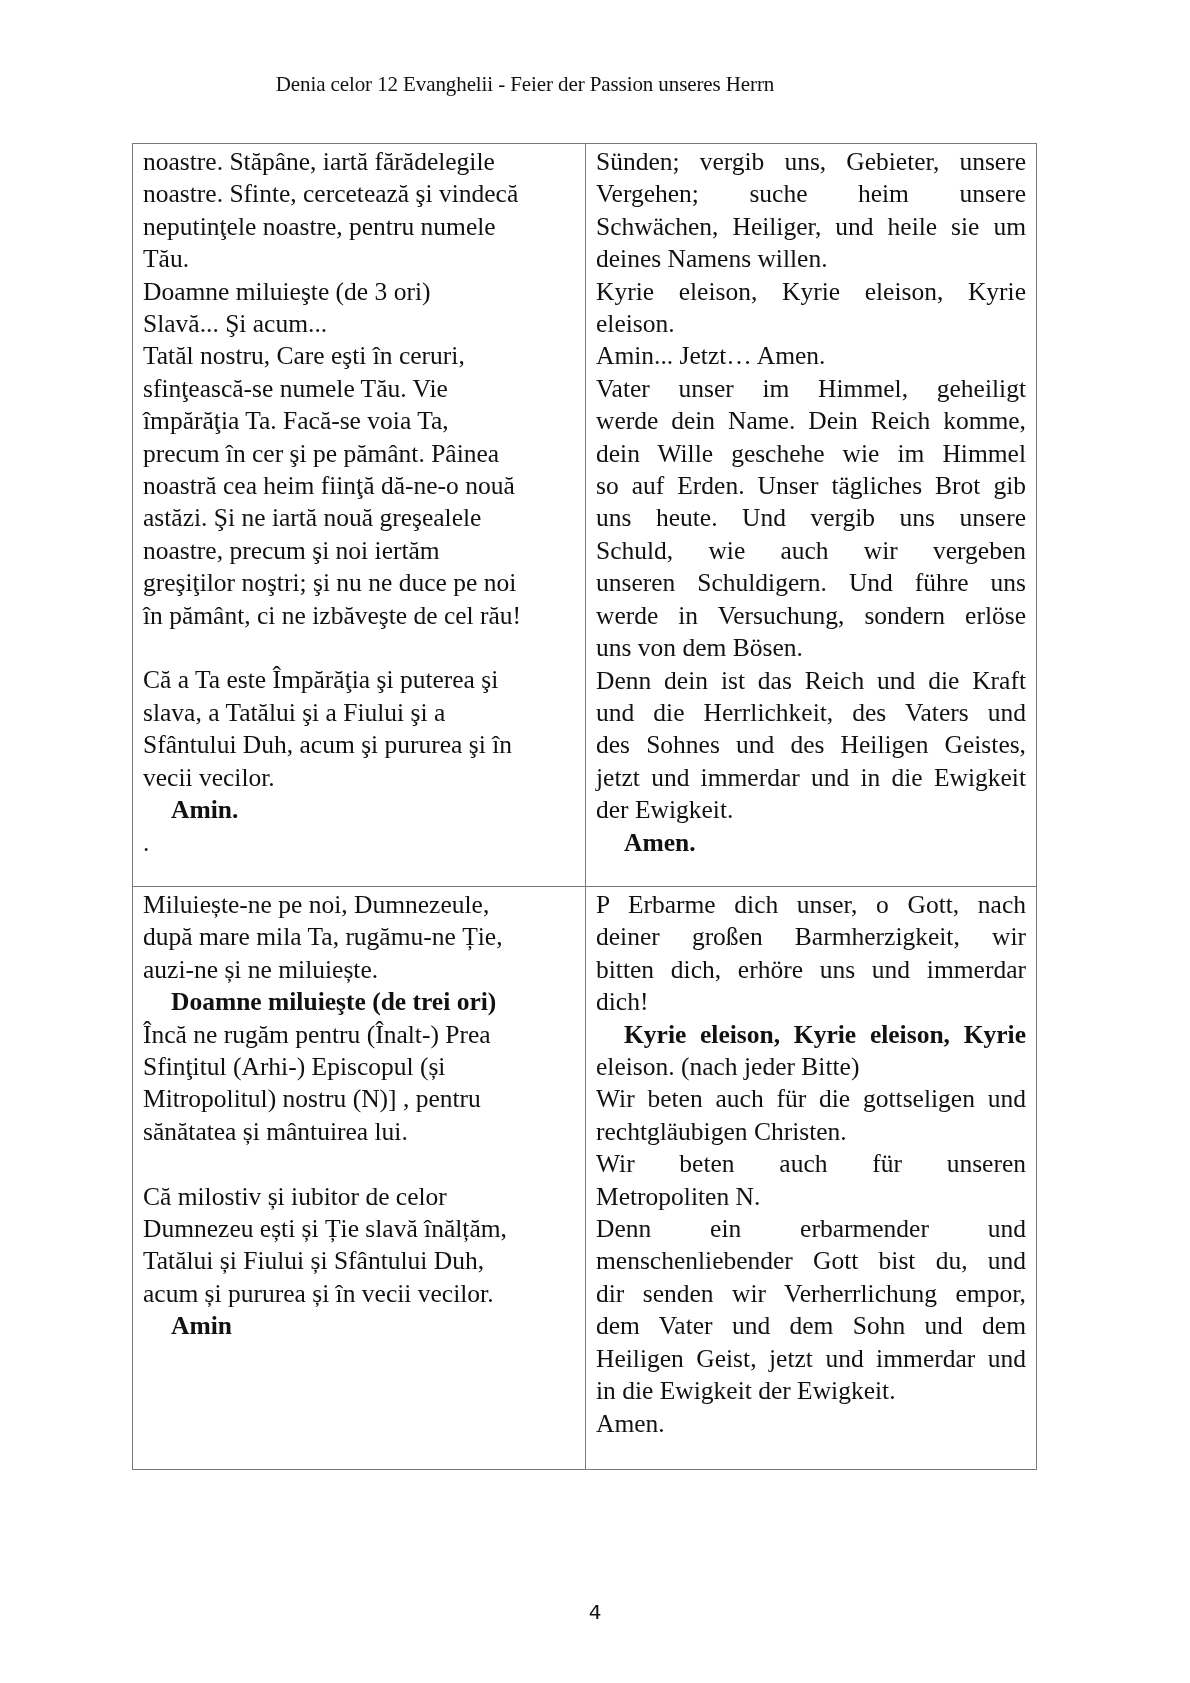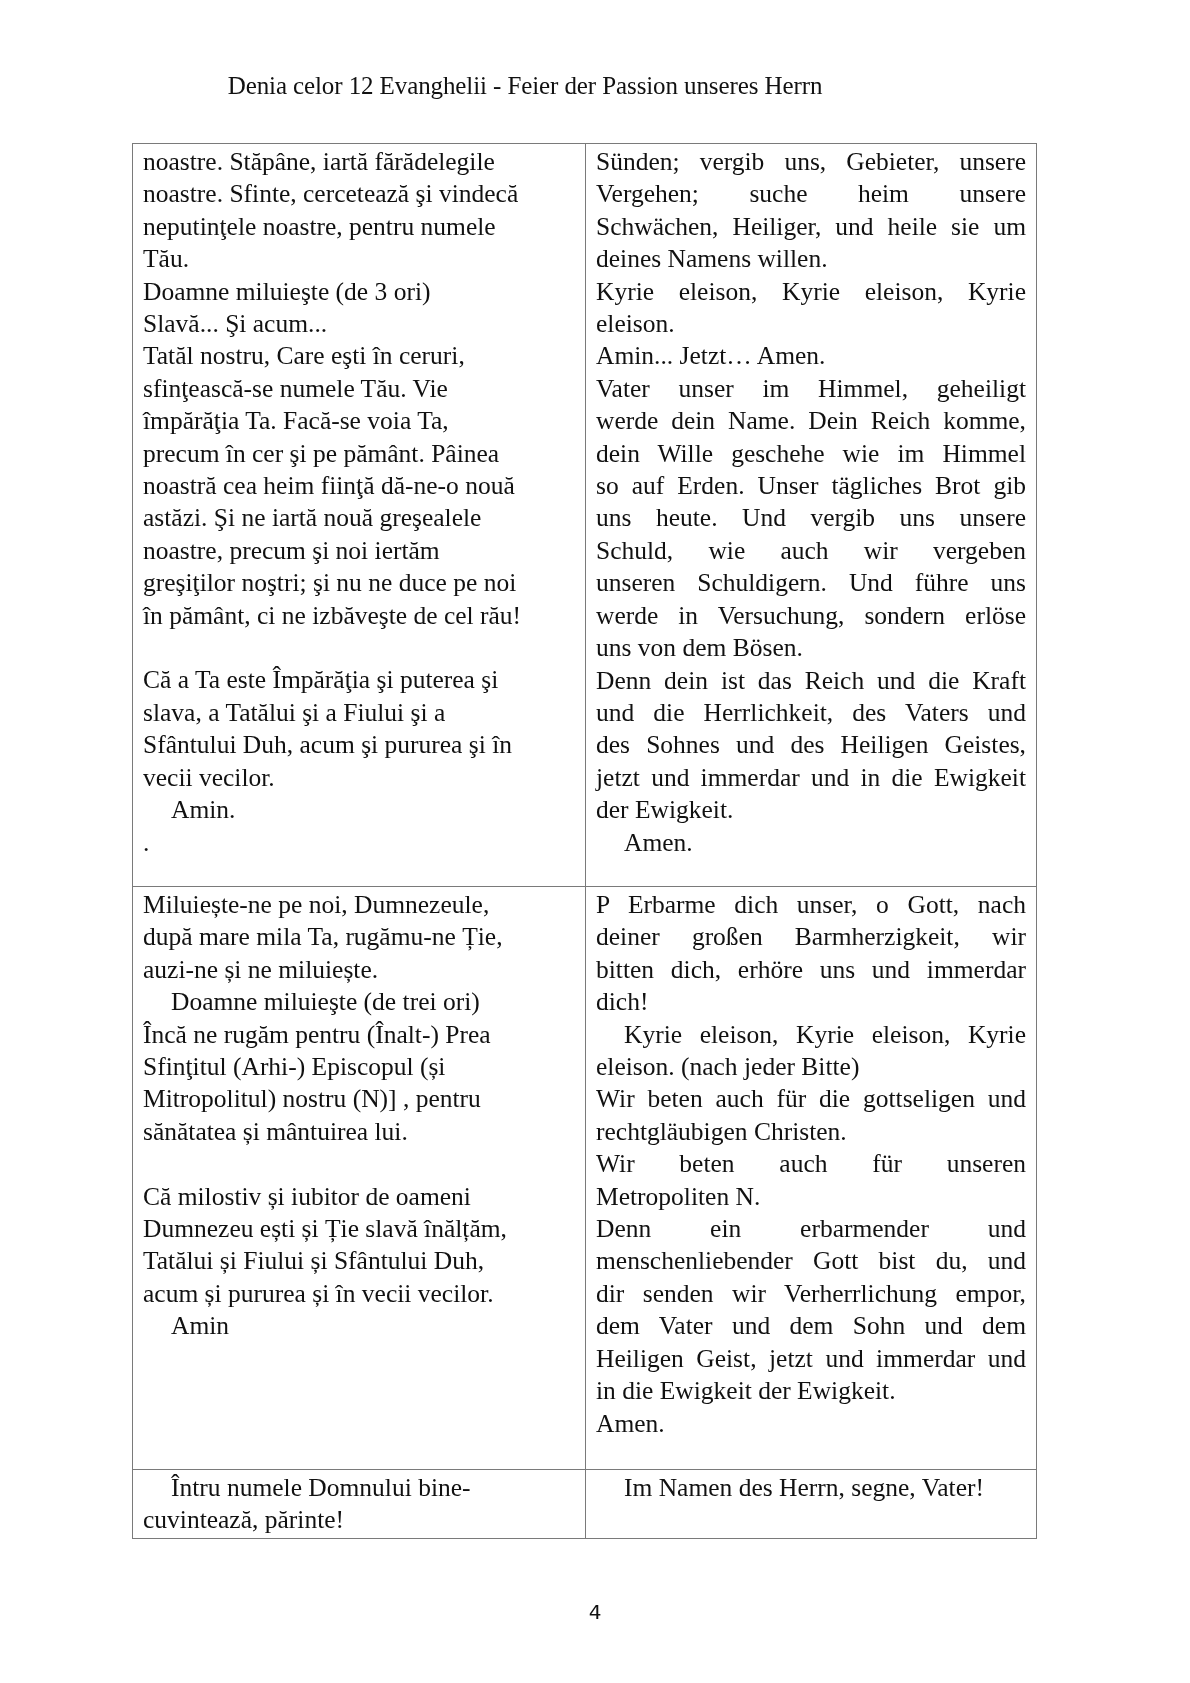--- a/index.html
+++ b/index.html
@@ -14,21 +14,21 @@
       overflow: hidden;
       font-family: "Liberation Serif", "DejaVu Serif", serif;
       color: #111111;
     }
     .running-header {
       position: absolute;
       top: 72px;
       left: 0;
       width: 1050px;
       text-align: center;
-      font-size: 25px;
+      font-size: 21px;
       letter-spacing: -0.1px;
     }
     .page-table {
       position: absolute;
       left: 132px;
       top: 143px;
       width: 904px;
       border-collapse: collapse;
       table-layout: fixed;
     }
@@ -39,21 +39,21 @@
       line-height: 32.4px;
       padding: 2px 10px 0 10px;
     }
     .page-table col.c-ro { width: 453px; }
     .page-table col.c-de { width: 451px; }
     .cell-ro { text-align: left; }
     .cell-de { text-align: justify; }
     .line { display: block; min-height: 32.4px; white-space: pre; }
     .cell-de .line { white-space: normal; text-align: justify; text-align-last: justify; }
     .cell-de .line.last, .cell-de .line.short { text-align-last: left; }
-    .indent { padding-left: 28px; }
+    .indent { padding-left: 28px; font-weight: bold; }
     .row1 td { height: 740px; }
     .row2 td { height: 580px; }
     .row3 td { height: 66px; }
     .page-number {
       position: absolute;
       top: 1600px;
       left: 0;
       width: 1190px;
       text-align: center;
       font-family: "DejaVu Sans", "Liberation Sans", sans-serif;
@@ -125,21 +125,21 @@
       <td class="cell-ro">
           <span class="line">Miluiește-ne pe noi, Dumnezeule,</span>
           <span class="line">după mare mila Ta, rugămu-ne Ție,</span>
           <span class="line">auzi-ne și ne miluiește.</span>
           <span class="line indent">Doamne miluieşte (de trei ori)</span>
           <span class="line">Încă ne rugăm pentru (Înalt-) Prea</span>
           <span class="line">Sfinţitul (Arhi-) Episcopul (și</span>
           <span class="line">Mitropolitul) nostru (N)] , pentru</span>
           <span class="line">sănătatea și mântuirea lui.</span>
           <span class="line"></span>
-          <span class="line">Că milostiv și iubitor de oameni</span>
+          <span class="line">Că milostiv și iubitor de celor</span>
           <span class="line">Dumnezeu ești și Ție slavă înălțăm,</span>
           <span class="line">Tatălui și Fiului și Sfântului Duh,</span>
           <span class="line">acum și pururea și în vecii vecilor.</span>
           <span class="line indent last">Amin</span>
         </td>
       <td class="cell-de">
           <span class="line">P Erbarme dich unser, o Gott, nach</span>
           <span class="line">deiner großen Barmherzigkeit, wir</span>
           <span class="line">bitten dich, erhöre uns und immerdar</span>
           <span class="line last">dich!</span>
@@ -151,25 +151,16 @@
           <span class="line last">Metropoliten N.</span>
           <span class="line">Denn ein erbarmender und</span>
           <span class="line">menschenliebender Gott bist du, und</span>
           <span class="line">dir senden wir Verherrlichung empor,</span>
           <span class="line">dem Vater und dem Sohn und dem</span>
           <span class="line">Heiligen Geist, jetzt und immerdar und</span>
           <span class="line last">in die Ewigkeit der Ewigkeit.</span>
           <span class="line last">Amen.</span>
         </td>
     </tr>
-    <tr class="row3">
-      <td class="cell-ro">
-          <span class="line indent">Întru numele Domnului bine-</span>
-          <span class="line last">cuvintează, părinte!</span>
-        </td>
-      <td class="cell-de">
-          <span class="line indent last">Im Namen des Herrn, segne, Vater!</span>
-        </td>
-    </tr>
   </tbody>
 </table>
 
 <div class="page-number">4</div>
 
 </body></html>

